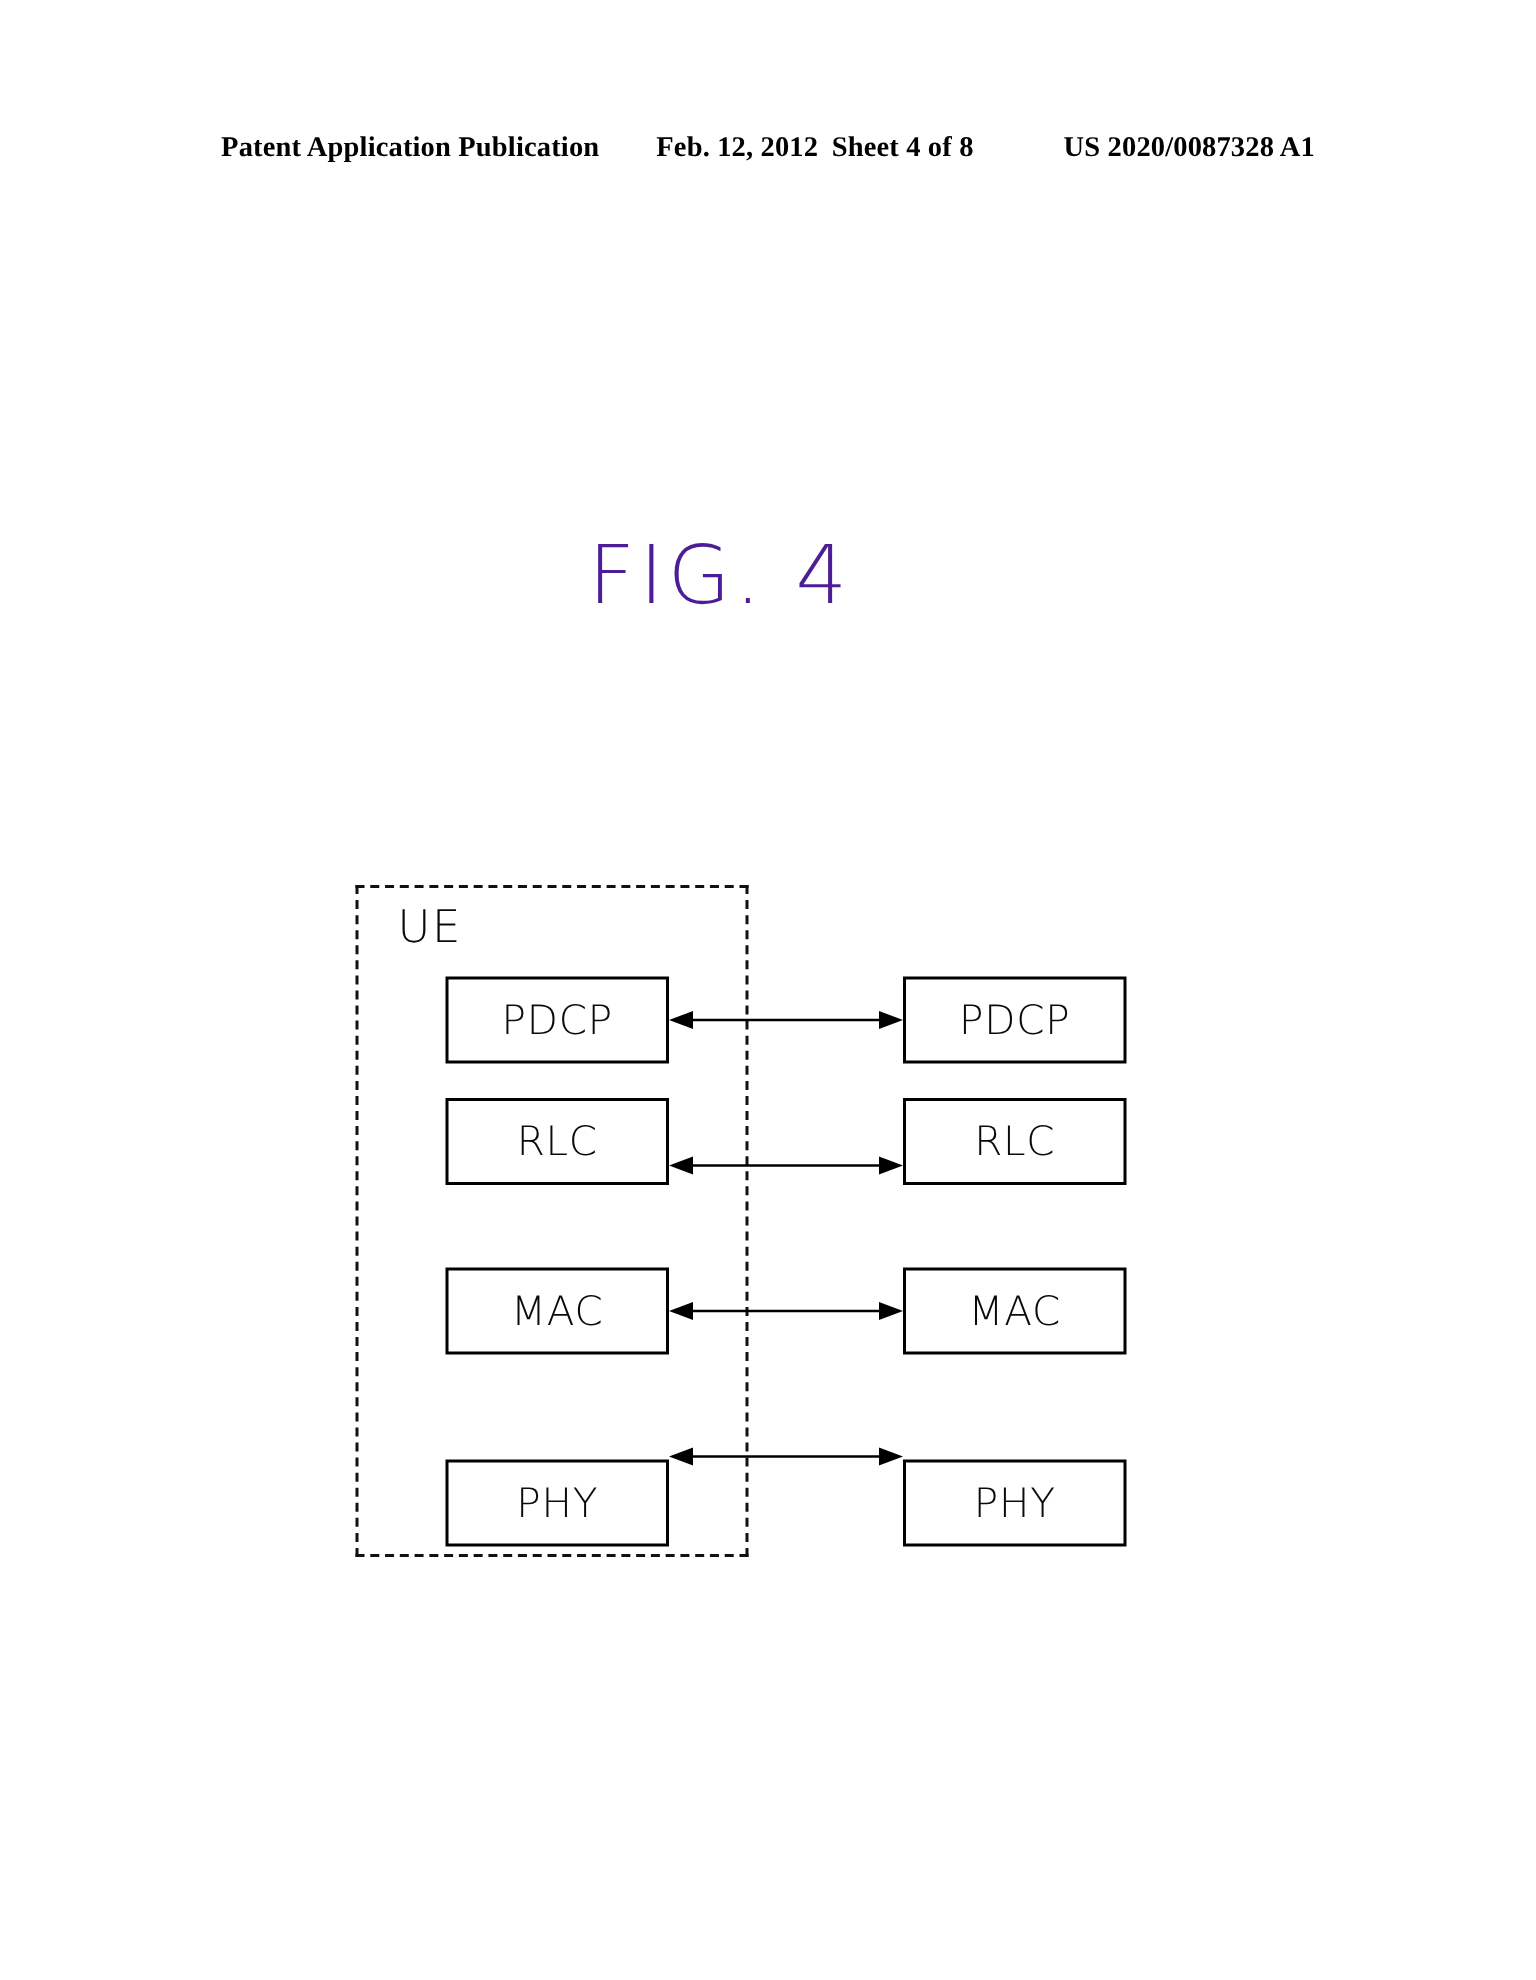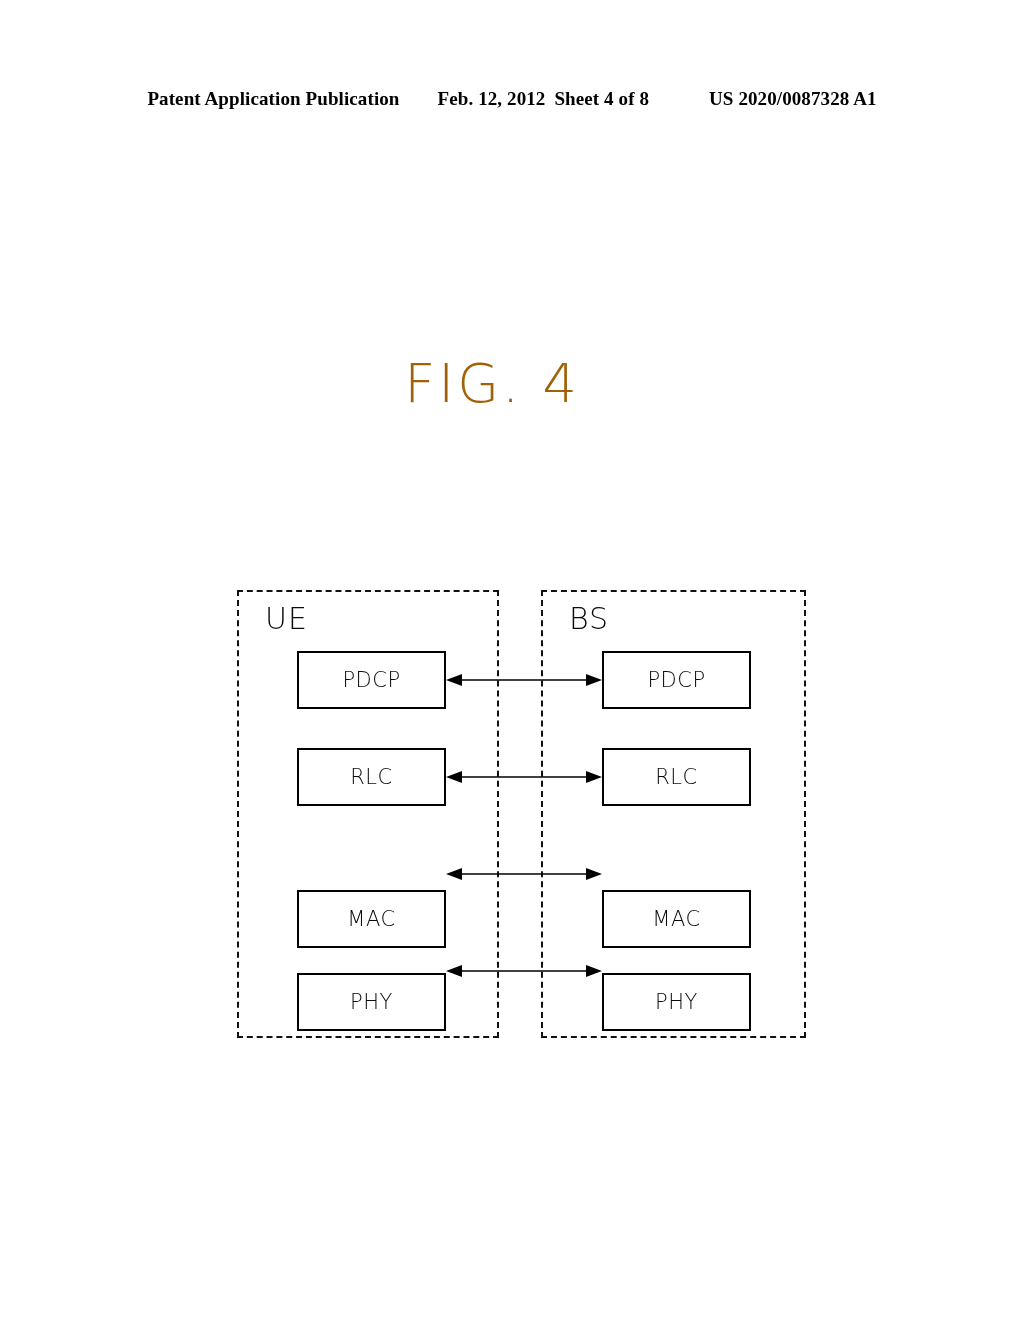--- a/index.html
+++ b/index.html
@@ -35,28 +35,28 @@
   }
   .hdr-pub      { margin-right: 38px; }
   .hdr-date     { margin-right: 9px; }
   .hdr-sheet    { margin-right: 60px; }
   .hdr-patno    { }
 
   
   .fig-title {
     position: absolute;
     top: 352px;
-    left: 16px;
+    left: 4px;
     width: 952px;
     text-align: center;
     font-family: "DejaVu Sans", sans-serif;
     font-weight: 300;
     font-size: 54px;
     letter-spacing: 3px;
-    color: #a16207;
+    color: #4c1d95;
   }
 
   
   .diagram {
     position: absolute;
     left: 0;
     top: 0;
     width: 1024px;
     height: 1262px;
   }
@@ -97,30 +97,30 @@
     width: 149px;
     height: 58px;
     border: 2.5px solid #000000;
     box-sizing: border-box;
     background: #ffffff;
     display: flex;
     align-items: center;
     justify-content: center;
     font-family: "DejaVu Sans", sans-serif;
     font-weight: 300;
-    font-size: 21px;
+    font-size: 27px;
     letter-spacing: 0.5px;
     color: #0a0a0a;
   }
   .layer-box.left  { left: 297px; }
   .layer-box.right { left: 602px; }
 
   .row-0 { top: 651px; }
-  .row-1 { top: 748px; }
-  .row-2 { top: 890px; }
+  .row-1 { top: 732px; }
+  .row-2 { top: 845px; }
   .row-3 { top: 973px; }
 
   
   .connector {
     position: absolute;
     left: 446px;
     width: 156px;
     height: 22px;
     pointer-events: none;
   }
@@ -140,23 +140,20 @@
 </div>
 
 <div class="fig-title">FIG. 4</div>
 
 <div class="diagram">
 
   <div class="node-box ue">
     <div class="node-label">UE</div>
   </div>
 
-  <div class="node-box bs">
-    <div class="node-label">BS</div>
-  </div>
 
   <div class="layer-box left row-0">PDCP</div>
   <div class="layer-box left row-1">RLC</div>
   <div class="layer-box left row-2">MAC</div>
   <div class="layer-box left row-3">PHY</div>
 
   <div class="layer-box right row-0">PDCP</div>
   <div class="layer-box right row-1">RLC</div>
   <div class="layer-box right row-2">MAC</div>
   <div class="layer-box right row-3">PHY</div>

